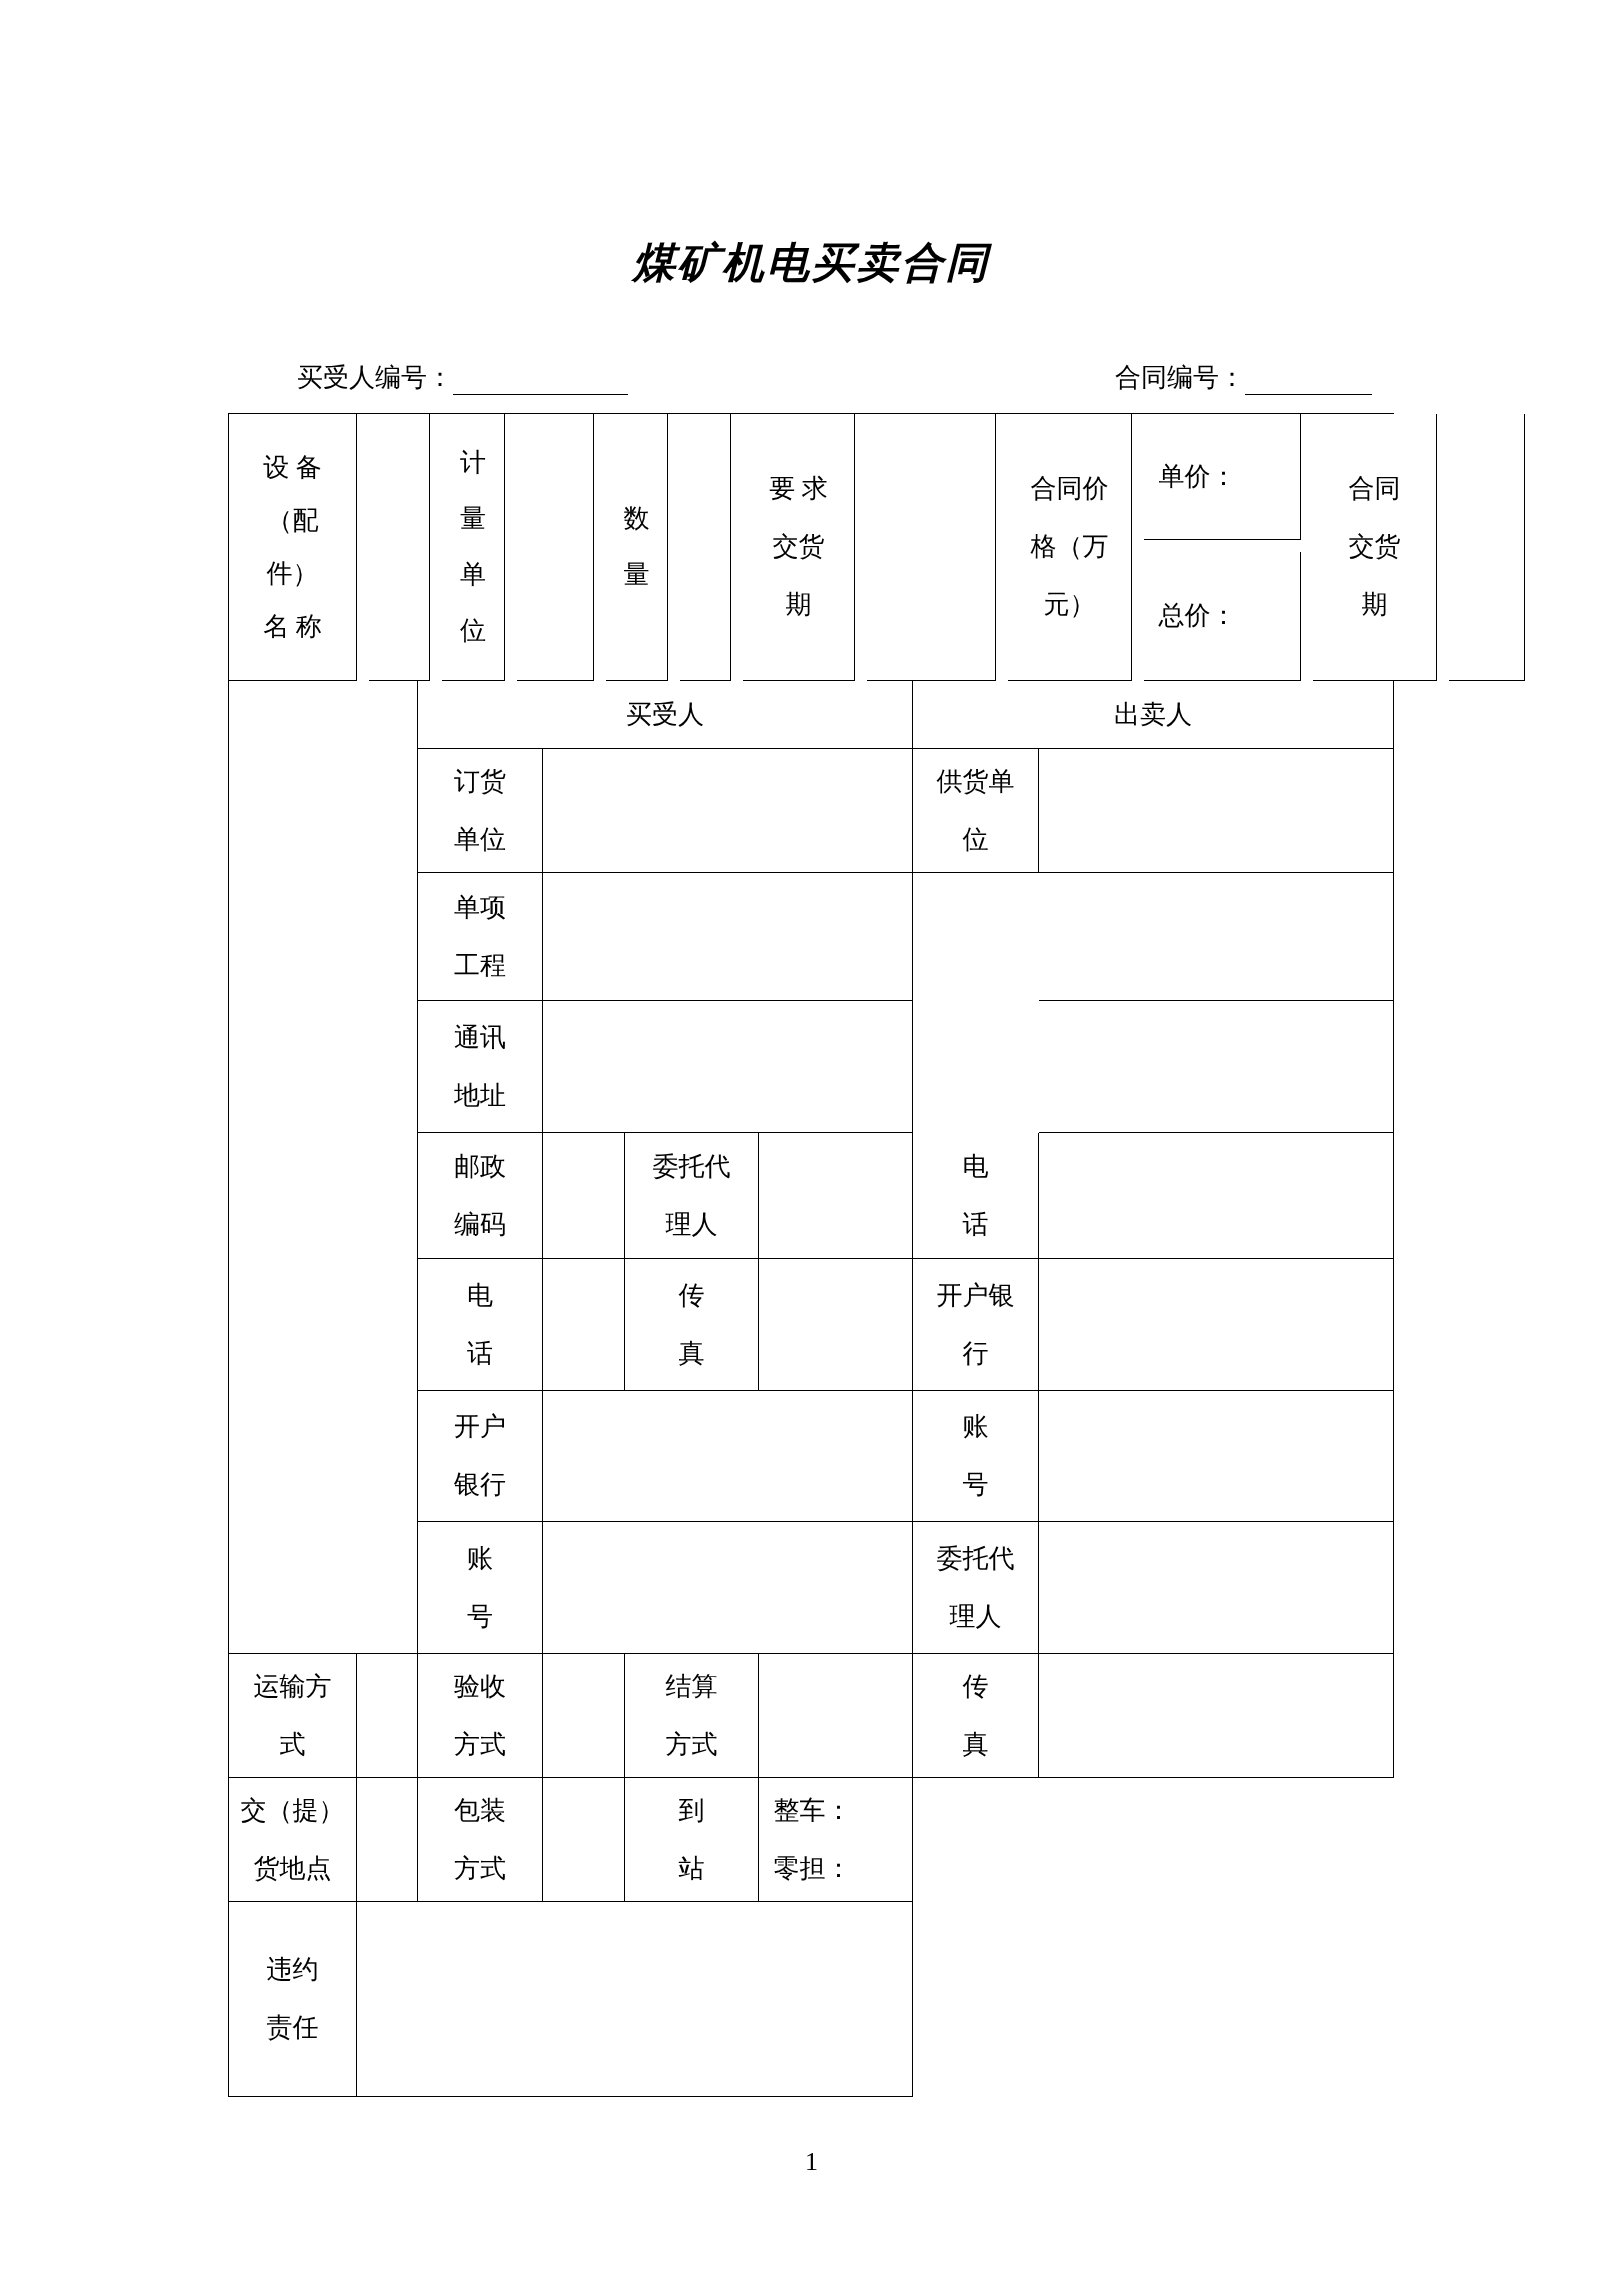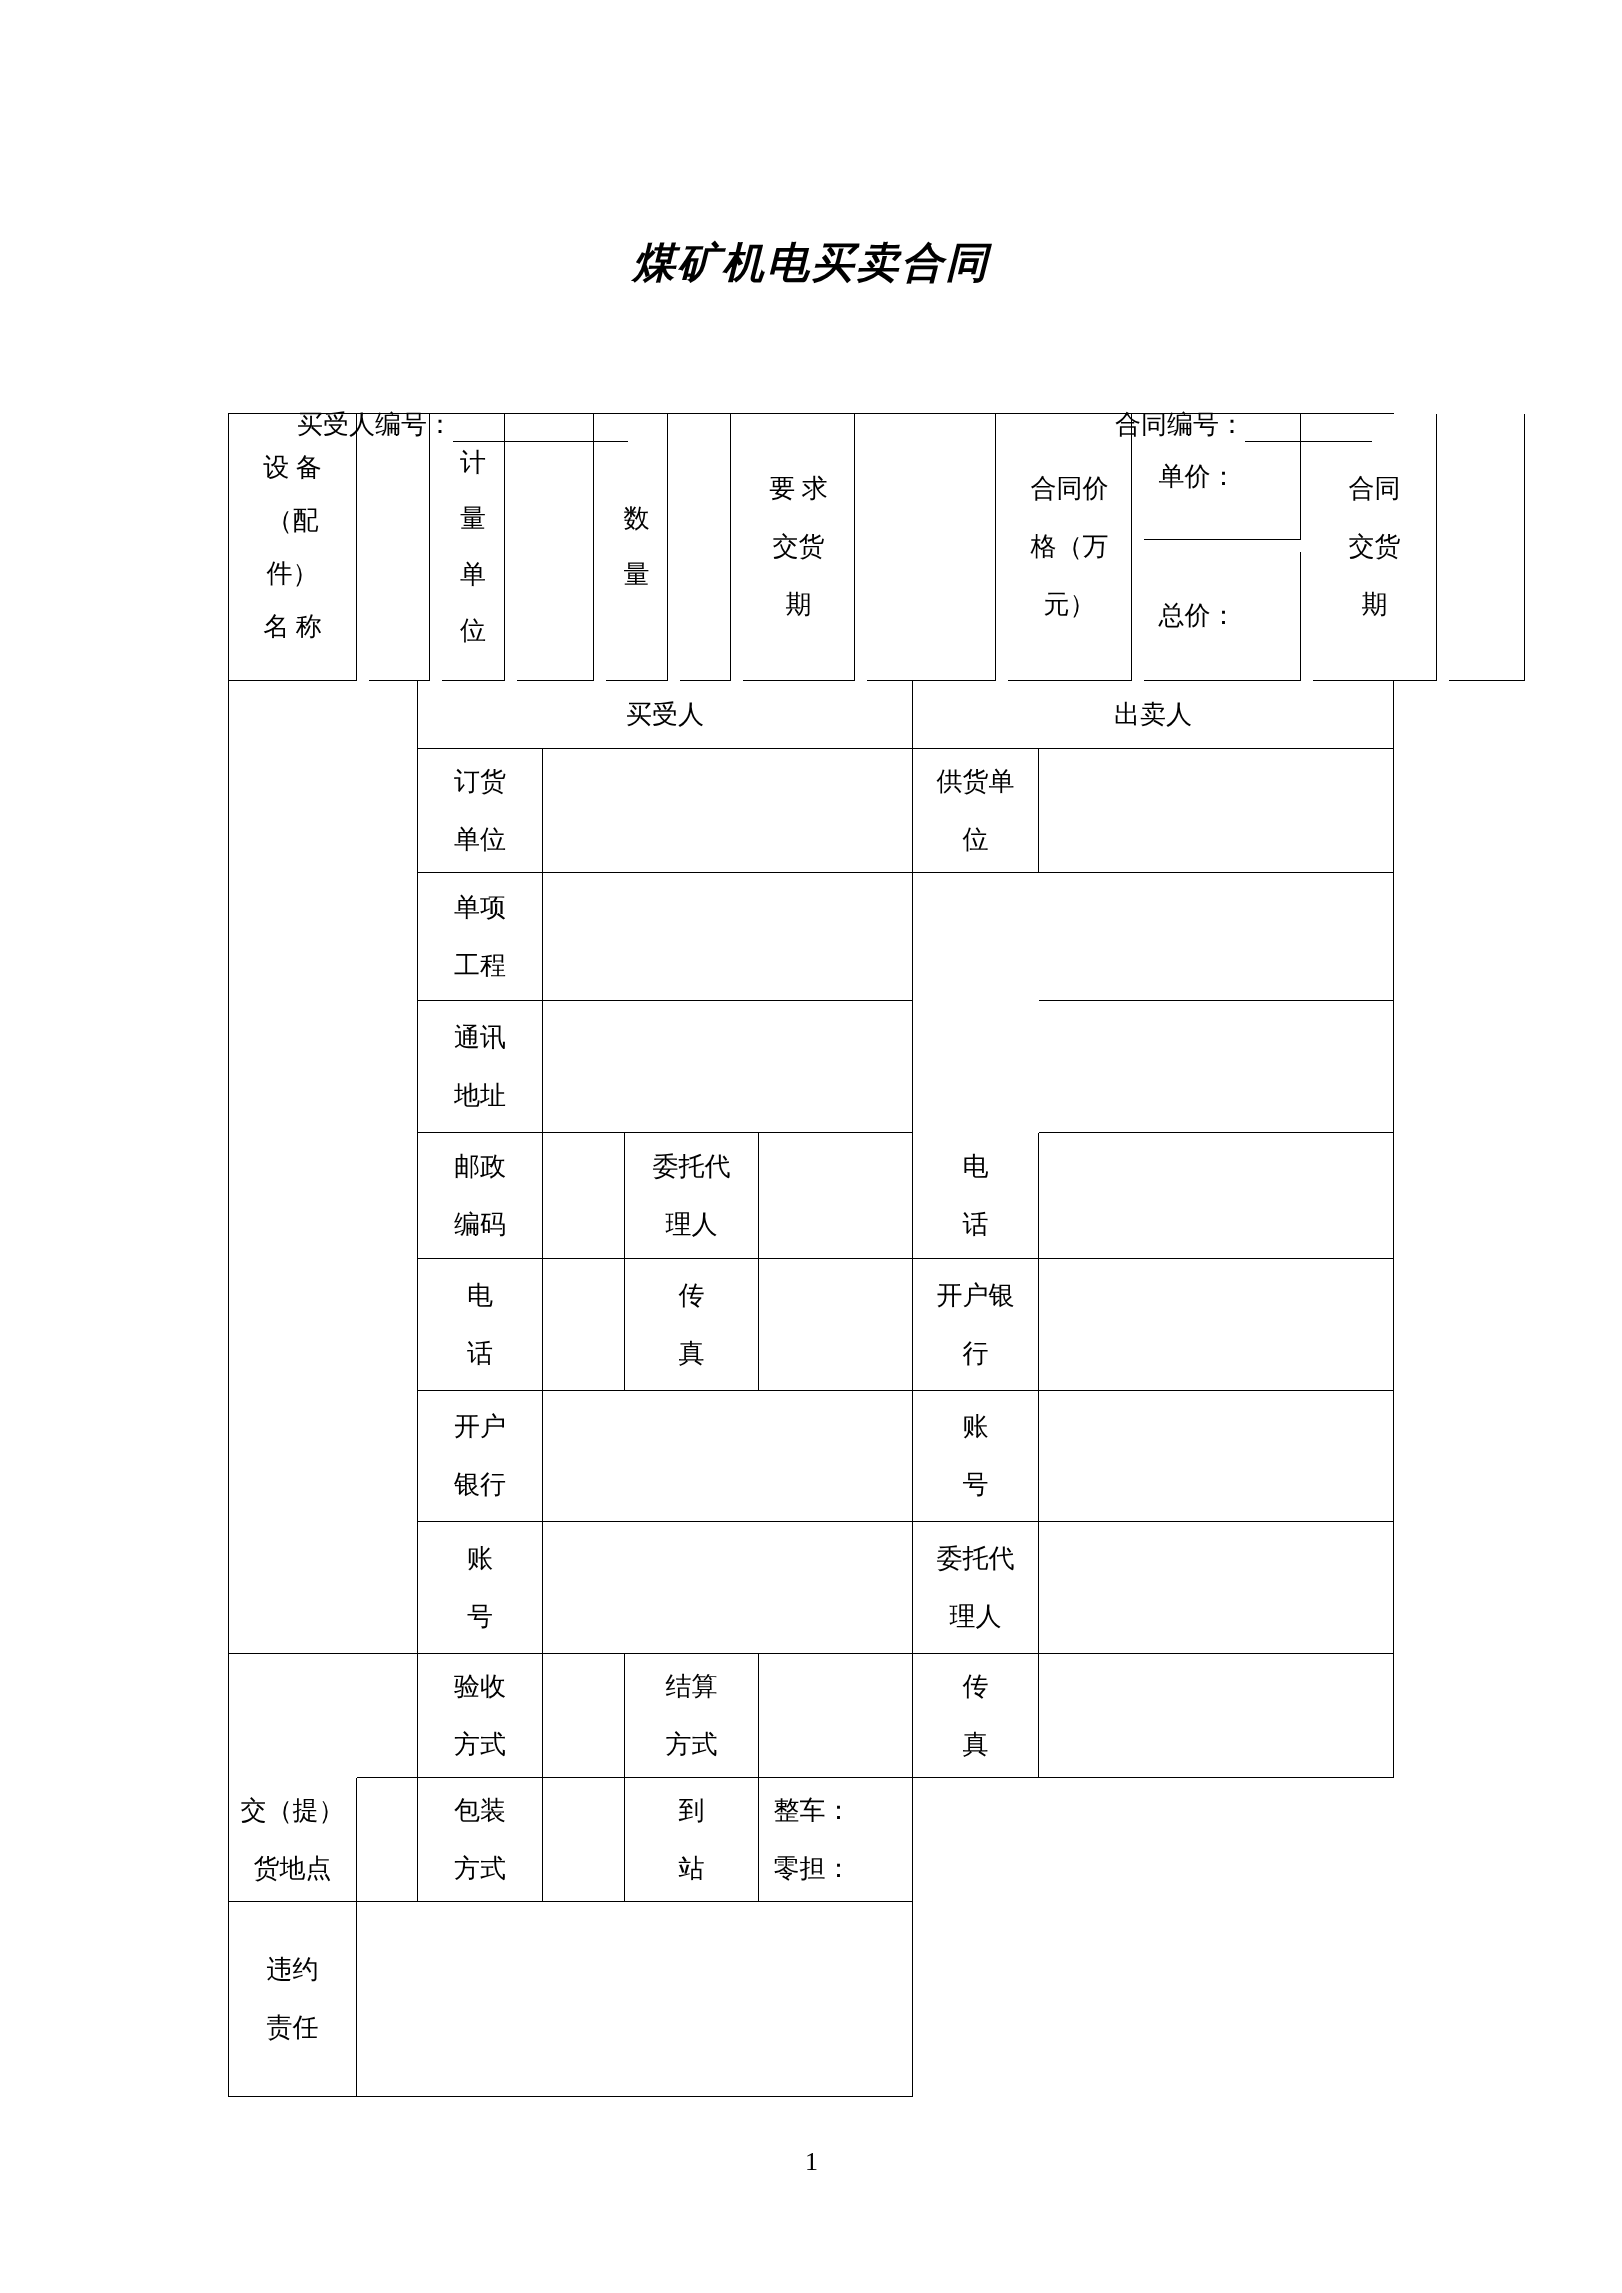--- a/index.html
+++ b/index.html
@@ -7,21 +7,21 @@
     position:relative;width:1623px;height:2294px;background:#ffffff;color:#000;
     font-family:"Liberation Serif","DejaVu Serif",serif;overflow:hidden;
   }
   .title{
     position:absolute;top:235px;left:0;width:100%;text-align:center;
     font-size:42px;font-weight:bold;letter-spacing:2.7px;font-style:italic;
   }
   .meta-row{
     position:absolute;top:360px;left:228px;width:1166px;
     display:flex;justify-content:space-between;font-size:26px;box-sizing:border-box;
-    padding-left:69px;padding-right:22px;margin-top:47px;
+    padding-left:69px;padding-right:22px;
   }
   .meta-item{display:flex;align-items:flex-end;}
   .fill-line{display:inline-block;border-bottom:1.8px solid #000;height:29px;}
   .line-buyer{width:175px;}
   .line-contract{width:127px;}
   .contract-table{position:absolute;top:413px;left:228px;width:1166px;}
   .sec{display:grid;border-left:1.8px solid #000;}
   .sec1{border-top:1.8px solid #000;
     grid-template-columns:128px 61px 63px 77px 62px 51px 112px 129px 124px 157px 124px 76px;
     grid-template-rows:126px 129px;gap:12px;}
@@ -145,20 +145,22 @@
 
       <div class="c" style="grid-column:2;grid-row:8">账
 号</div>
       <div class="c" style="grid-column:3/6;grid-row:8"></div>
       <div class="c" style="grid-column:6;grid-row:8">委托代
 理人</div>
       <div class="c" style="grid-column:7;grid-row:8"></div>
     </div>
 
     <div class="sec sec3">
+      <div class="c" style="grid-column:1">运输方
+式</div>
       <div class="c" style="grid-column:2"></div>
       <div class="c" style="grid-column:3">验收
 方式</div>
       <div class="c" style="grid-column:4"></div>
       <div class="c" style="grid-column:5">结算
 方式</div>
       <div class="c" style="grid-column:6"></div>
       <div class="c" style="grid-column:7">传
 真</div>
       <div class="c" style="grid-column:8"></div>

